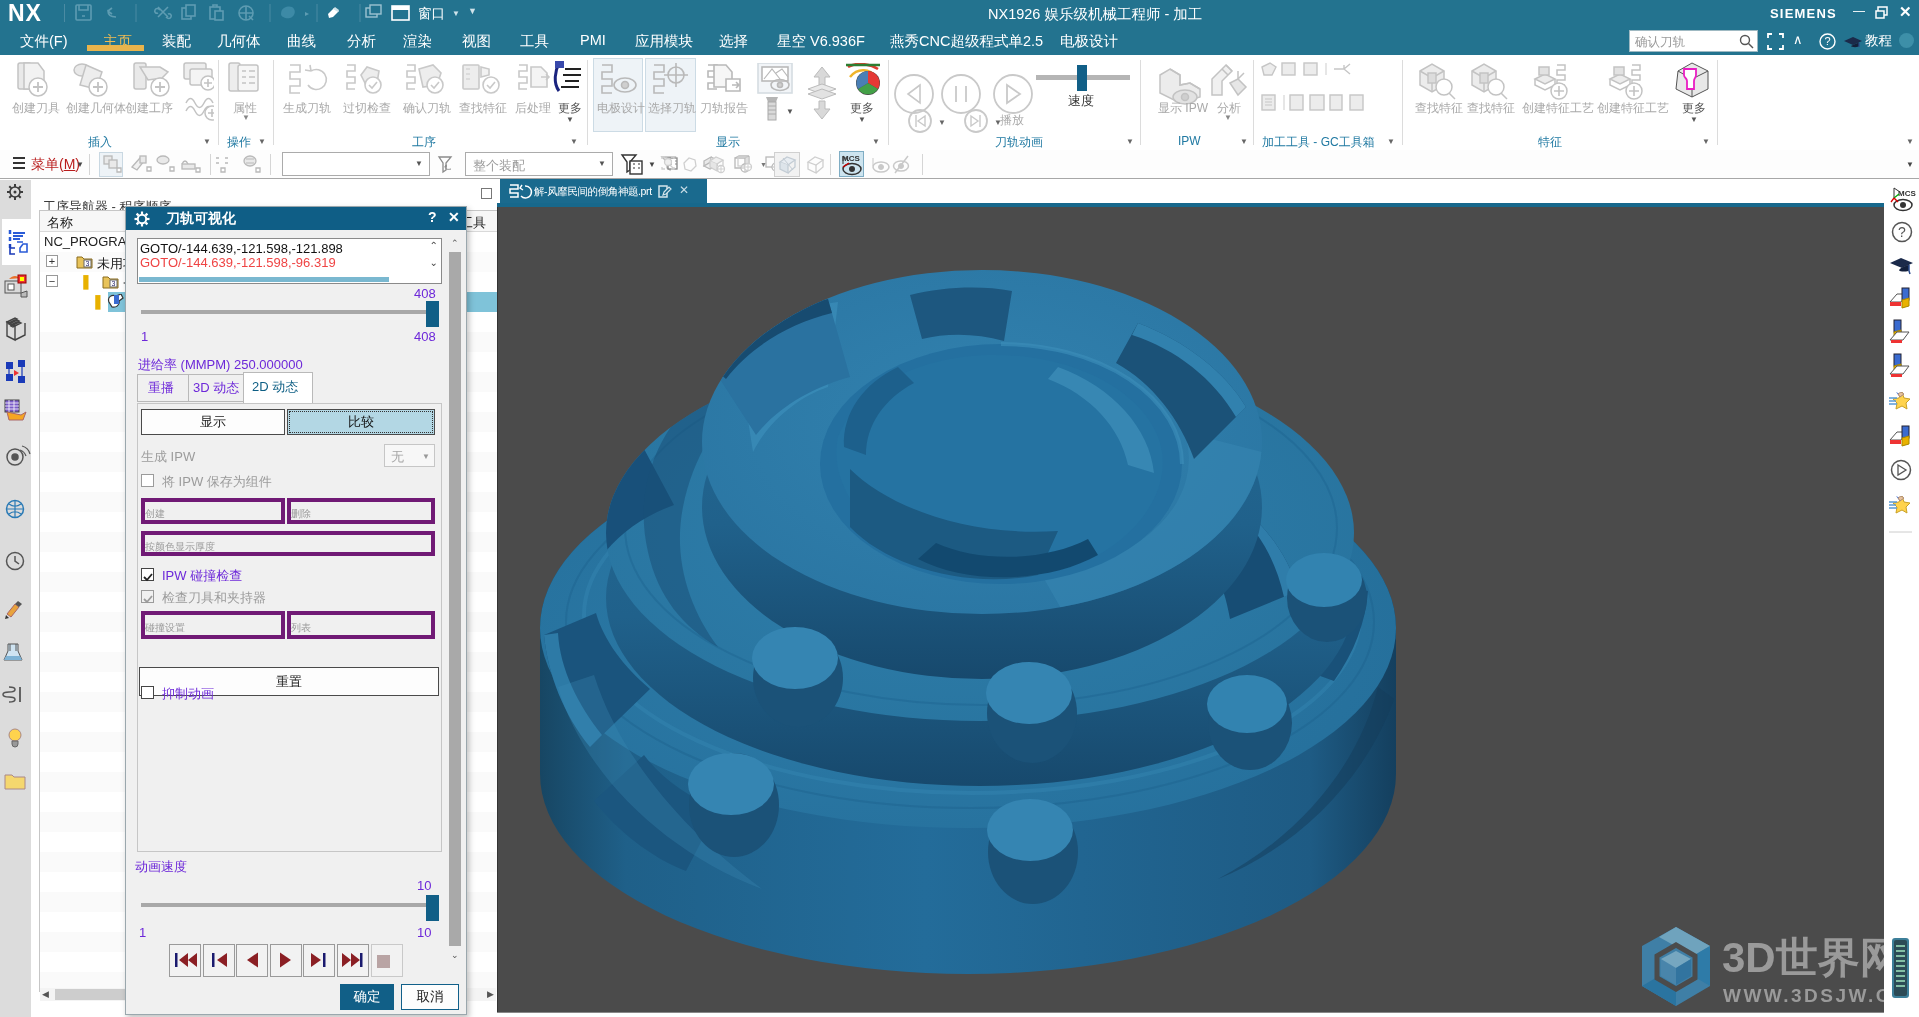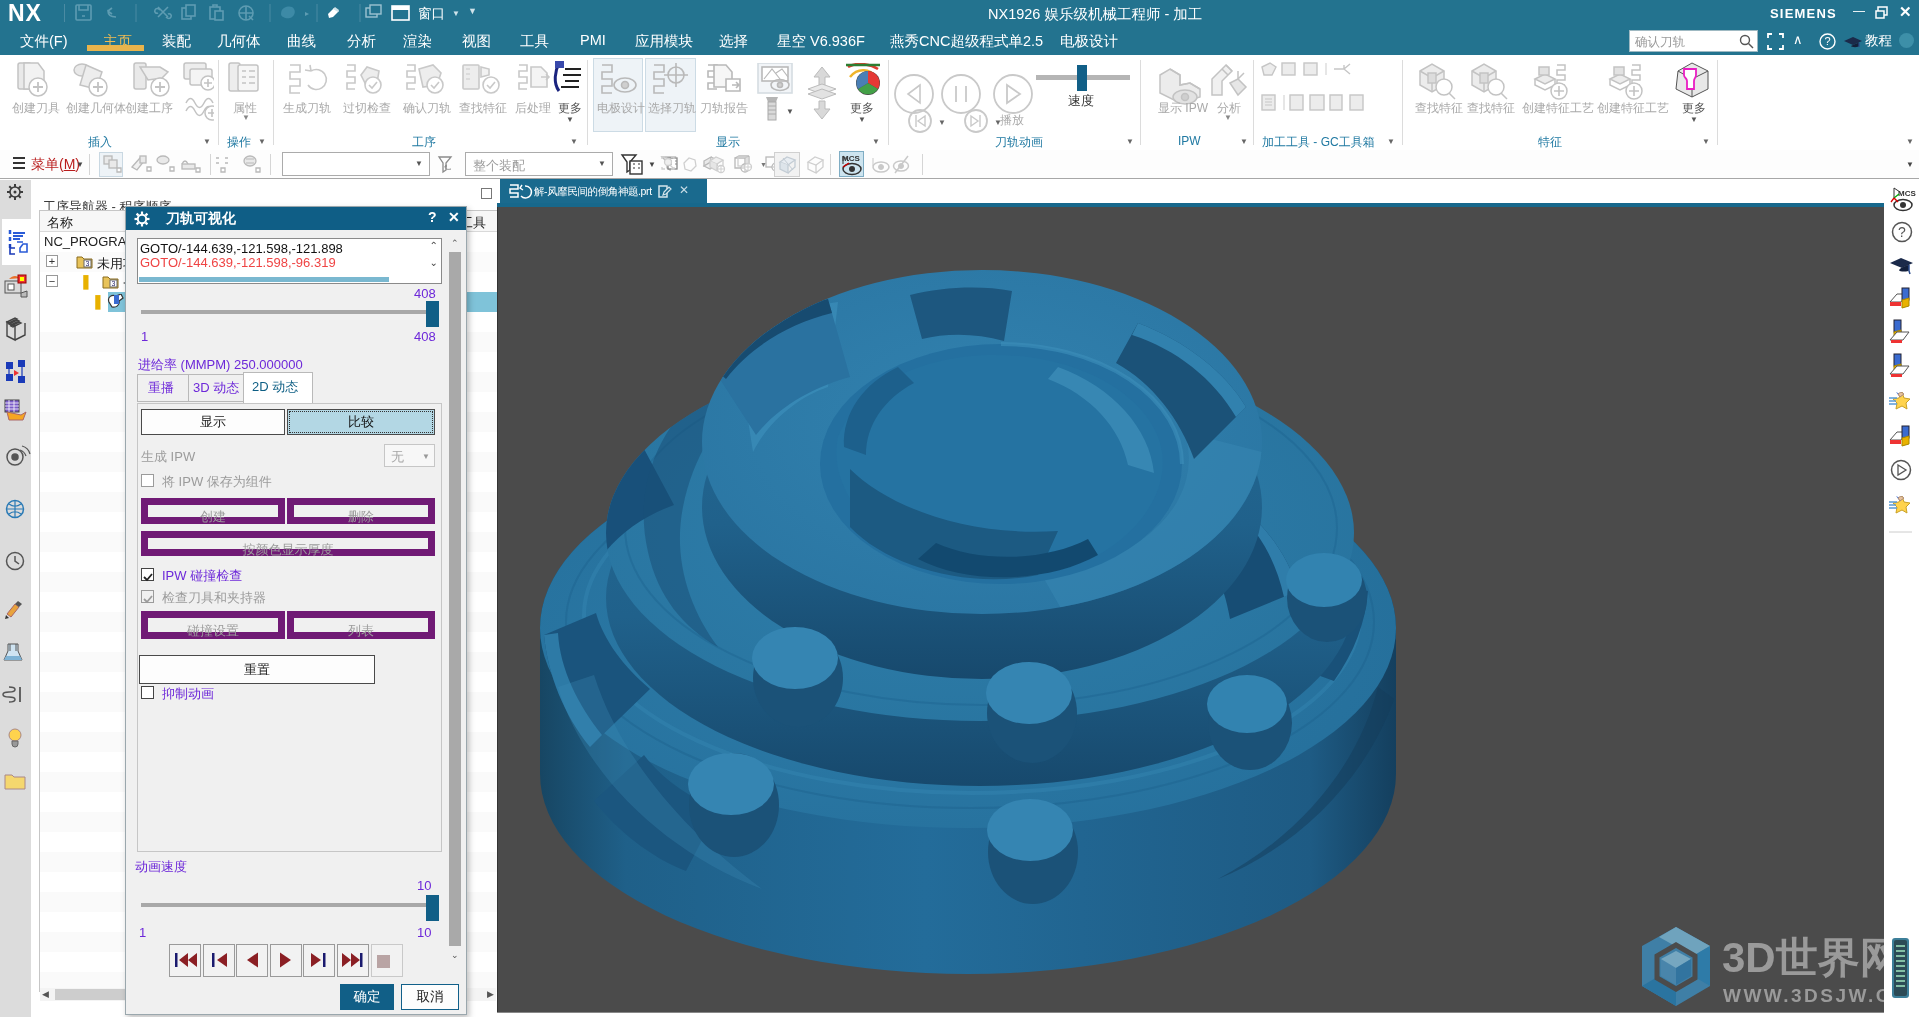--- a/index.html
+++ b/index.html
@@ -22,21 +22,21 @@
   
   #vp-tabstrip { left:497px; top:179px; width:1387px; height:24px; background:#fff; }
   #vp-tab { position:absolute; left:3px; top:0; width:207px; height:24px; background:#1a6a8e; color:#fff; font-size:13px; }
   #vp-strip { left:497px; top:203px; width:1387px; height:4px; background:#17688c; }
   #viewport { left:497px; top:207px; width:1387px; height:805px; background:#4b4b4b; border-left:1px solid #333; }
   #vp-bottom { left:497px; top:1012px; width:1422px; height:5px; background:#fff; border-top:1px solid #888; }
   #rightbar { left:1884px; top:180px; width:35px; height:837px; background:#fff; }
   
   #dialog { left:125px; top:206px; width:342px; height:809px; background:#f0f0f0; border:1px solid #9aa7ad; box-shadow:2px 3px 6px rgba(0,0,0,.25); }
   #dlg-title { position:absolute; left:0; top:0; width:100%; height:23px; background:#0f5e86; color:#fff; }
-  .btn { position:absolute; background:#f0f0f0; border:7px solid #701a75; color:#9b9b9b; font-size:13px; text-align:center; }
+  .btn { position:absolute; background:#f0f0f0; border:4px solid #701a75; color:#9b9b9b; font-size:10px; text-align:left; }
   .btn-on { position:absolute; background:#fdfdfd; border:1px solid #4a4a4a; color:#1a1a1a; font-size:13px; text-align:center; }
   .cb { position:absolute; width:13px; height:13px; border:1px solid #9b9b9b; background:#fff; }
   .dtx { position:absolute; font-size:13px; color:#9b9b9b; white-space:nowrap; }
   .dtx2 { position:absolute; font-size:13px; color:#6d28d9; white-space:nowrap; }
 </style>
 </head>
 <body>
 <div class="abs" id="titlebar">
   <div style="position:absolute;left:8px;top:0px;color:#fff;font-size:23px;font-weight:bold;letter-spacing:1px;">NX</div>
   <div style="position:absolute;left:64px;top:4px;width:1px;height:18px;background:#4b8ba3;"></div>
@@ -947,21 +947,21 @@
   <div class="cb" style="left:15px;top:361px;border-color:#444;"><svg width="12" height="12" viewBox="0 0 12 12">
         <path d="M2 6l3 3 5-6" fill="none" stroke="#222" stroke-width="1.8"></path>
       </svg></div>
   <div class="dtx2" style="left:36px;top:360px;">IPW 碰撞检查</div>
   <div class="cb" style="left:15px;top:383px;background:#f0f0f0;"><svg width="12" height="12" viewBox="0 0 12 12">
         <path d="M2 6l3 3 5-6" fill="none" stroke="#9b9b9b" stroke-width="1.8"></path>
       </svg></div>
   <div class="dtx" style="left:36px;top:382px;">检查刀具和夹持器</div>
   <div class="btn" style="left:15px;top:404px;width:144px;height:28px;line-height:26px;">碰撞设置</div>
   <div class="btn" style="left:161px;top:404px;width:148px;height:28px;line-height:26px;">列表</div>
-  <div class="btn-on" style="left:13px;top:448px;width:236px;height:29px;line-height:27px;">重置</div>
+  <div class="btn-on" style="left:13px;top:460px;width:300px;height:29px;line-height:27px;">重置</div>
   <div class="cb" style="left:15px;top:479px;border-color:#444;"></div>
   <div class="dtx2" style="left:36px;top:478px;">抑制动画</div>
 
   <div class="dtx2" style="left:9px;top:651px;">动画速度</div>
   <div class="dtx2" style="left:291px;top:671px;">10</div>
   <div style="position:absolute;left:15px;top:696px;width:297px;height:4px;background:#a8a8a8;"></div>
   <div style="position:absolute;left:300px;top:688px;width:13px;height:26px;background:#115f87;"></div>
   <div class="dtx2" style="left:13px;top:718px;">1</div>
   <div class="dtx2" style="left:291px;top:718px;">10</div>
   <svg style="position:absolute;left:43px;top:737px;" width="240" height="34" viewBox="0 0 240 34">

